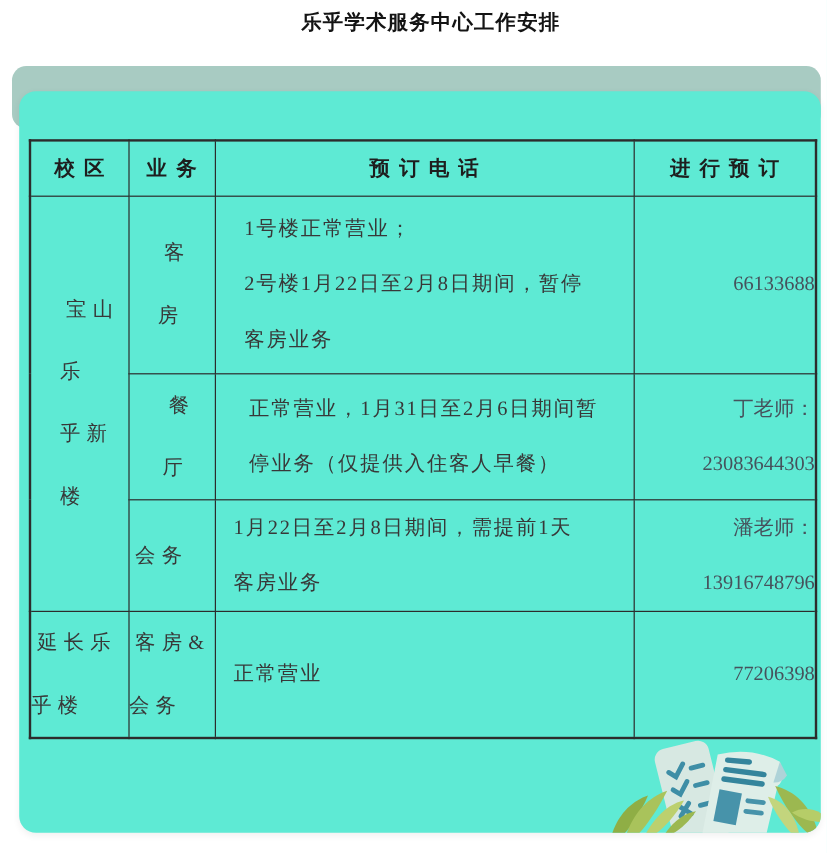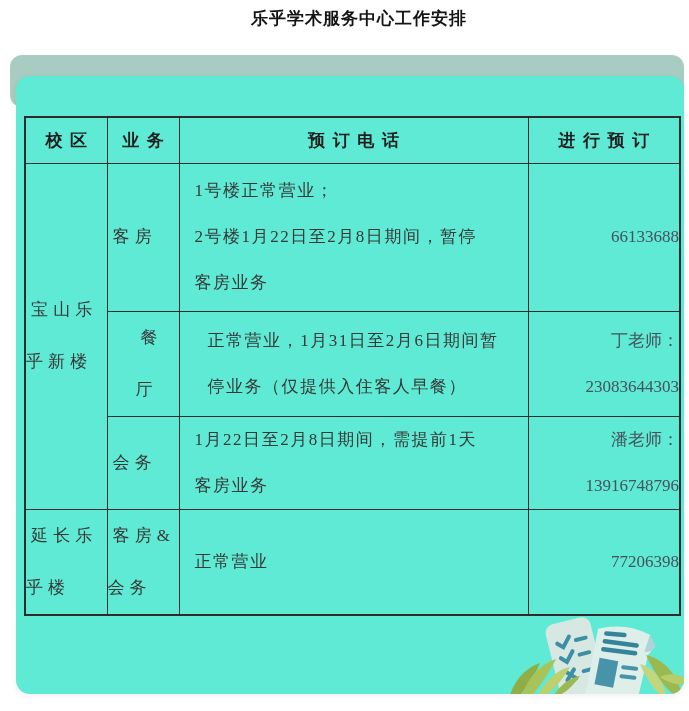--- a/index.html
+++ b/index.html
@@ -73,21 +73,21 @@
     letter-spacing: 0.09em;
     white-space: pre-line;
     line-height: 46px;
   }
   td.cell-phone {
     text-align: right;
     white-space: pre-line;
     line-height: 46px;
     color: #46525c;
   }
-  tr.r1 td { height: 148px; }
+  tr.r1 td { height: 148px; padding-left: 24px; }
   tr.r2 td { height: 100px; padding-left: 28px; }
   tr.r3 td { height: 92px; }
   tr.r4 td { height: 98px; }
   .illustration {
     position: absolute;
     right: -2px; bottom: -1px;
     width: 182px; height: 80px;
   }
 </style>
 </head>

